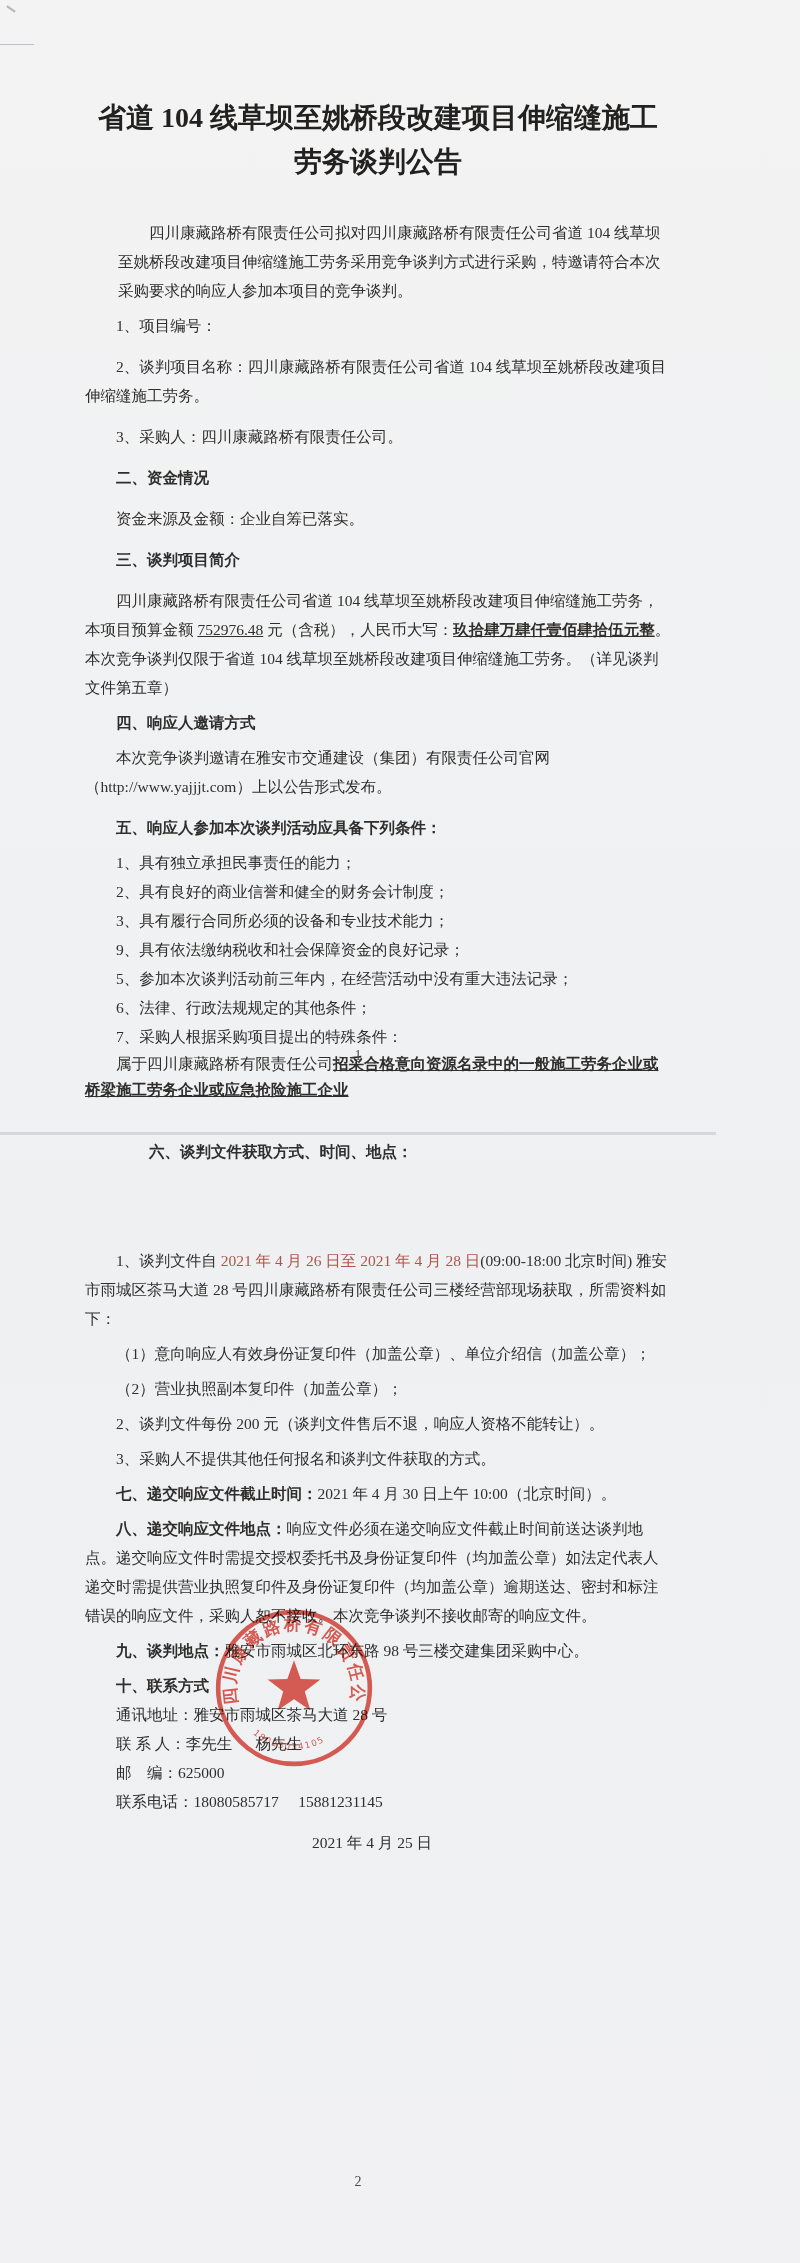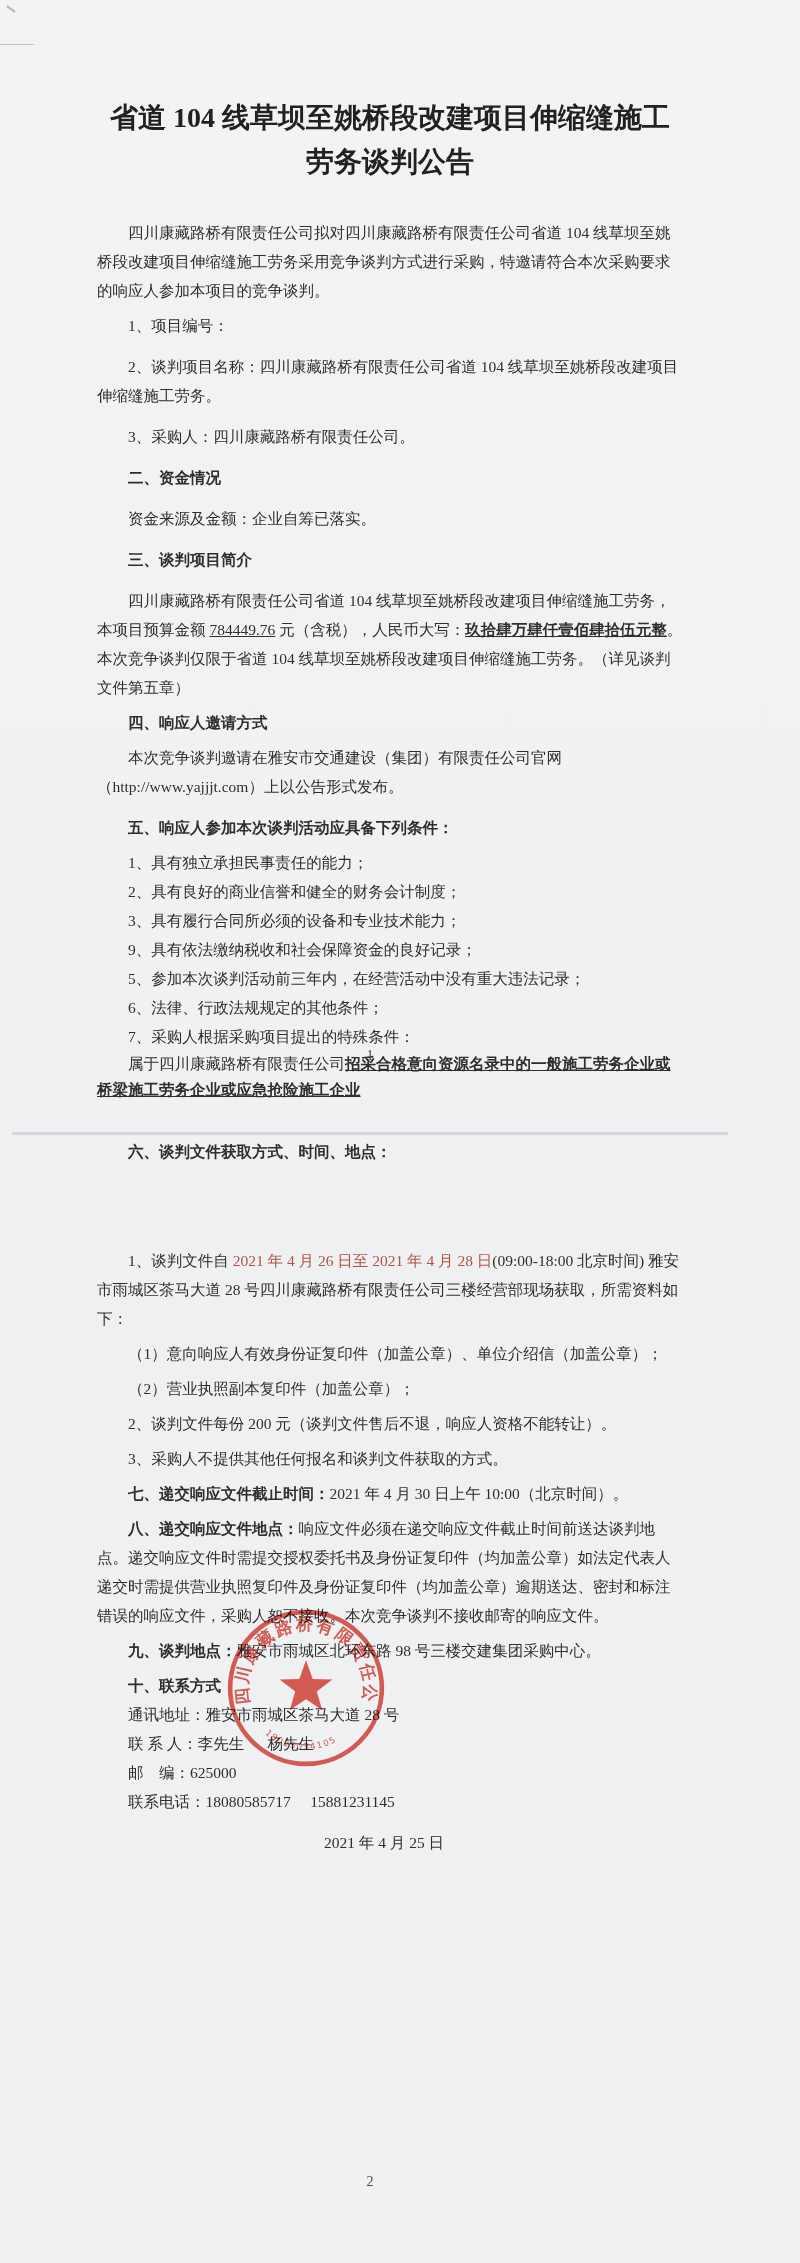--- a/index.html
+++ b/index.html
@@ -12,35 +12,35 @@
   .scan{
     position:relative;
     width:800px;
     height:2263px;
     background:linear-gradient(180deg,#f3f3f4 0%,#f0f1f2 48%,#eef0f1 52%,#f1f1f3 100%);
     overflow:hidden;
   }
   
   .artifact-mark{position:absolute;left:6px;top:8px;width:10px;height:2px;background:#9a9aa0;transform:rotate(35deg);opacity:.7;}
   .artifact-line{position:absolute;left:0;top:44px;width:34px;height:1px;background:#c2c3c8;}
-  .page{position:absolute;left:12px;width:716px;}
+  .page{position:absolute;left:0;width:716px;}
   .page1{top:0;height:1135px;border-bottom:3px solid #d6d7da;box-sizing:border-box;}
   .page2{top:1138px;height:1125px;}
   .content{padding:0 45px 0 85px;font-size:15.5px;line-height:29px;}
   .doc-title{
     margin:96px 0 0 0;
     text-align:center;
     font-size:28px;
     line-height:44px;
     font-weight:700;
     color:#222120;
   }
   p{margin:0;}
   .para{text-indent:2em;}
-  .mt-lg{margin-top:34px;}
+  .mt-lg{margin-top:34px;margin-left:33px;}
   .mt-md{margin-top:12px;}
   .mt-sm{margin-top:6px;}
   .heading{font-weight:700;text-indent:2em;}
   .item{text-indent:2em;}
   .tight{line-height:26px;}
   .u{text-decoration:underline;}
   .bu{font-weight:700;text-decoration:underline;}
   .red-date{color:#b0544a;}
   .pre{white-space:pre-wrap;}
   .page-num{position:absolute;left:0;width:100%;text-align:center;font-size:14px;color:#4a4a4a;}
@@ -72,21 +72,21 @@
       <p class="para mt-lg">四川康藏路桥有限责任公司拟对四川康藏路桥有限责任公司省道 104 线草坝至姚桥段改建项目伸缩缝施工劳务采用竞争谈判方式进行采购，特邀请符合本次采购要求的响应人参加本项目的竞争谈判。</p>
 
       <p class="item mt-sm">1、项目编号：</p>
       <p class="item mt-md">2、谈判项目名称：四川康藏路桥有限责任公司省道 104 线草坝至姚桥段改建项目伸缩缝施工劳务。</p>
       <p class="item mt-md">3、采购人：四川康藏路桥有限责任公司。</p>
 
       <p class="heading mt-md">二、资金情况</p>
       <p class="item mt-md">资金来源及金额：企业自筹已落实。</p>
 
       <p class="heading mt-md">三、谈判项目简介</p>
-      <p class="para mt-md"><span>四川康藏路桥有限责任公司省道 104 线草坝至姚桥段改建项目伸缩缝施工劳务，本项目预算金额 </span><span class="u">784449.76</span><span> 元（含税），人民币大写：</span><span class="bu">玖拾肆万肆仟壹佰肆拾伍元整</span><span>。本次竞争谈判仅限于省道 104 线草坝至姚桥段改建项目伸缩缝施工劳务。（详见谈判文件第五章）</span></p>
+      <p class="para mt-md"><span>四川康藏路桥有限责任公司省道 104 线草坝至姚桥段改建项目伸缩缝施工劳务，本项目预算金额 </span><span class="u">752976.48</span><span> 元（含税），人民币大写：</span><span class="bu">玖拾肆万肆仟壹佰肆拾伍元整</span><span>。本次竞争谈判仅限于省道 104 线草坝至姚桥段改建项目伸缩缝施工劳务。（详见谈判文件第五章）</span></p>
 
       <p class="heading mt-sm">四、响应人邀请方式</p>
       <p class="para mt-sm">本次竞争谈判邀请在雅安市交通建设（集团）有限责任公司官网（http://www.yajjjt.com）上以公告形式发布。</p>
 
       <p class="heading mt-md">五、响应人参加本次谈判活动应具备下列条件：</p>
       <p class="item mt-sm">1、具有独立承担民事责任的能力；</p>
       <p class="item">2、具有良好的商业信誉和健全的财务会计制度；</p>
       <p class="item">3、具有履行合同所必须的设备和专业技术能力；</p>
       <p class="item">9、具有依法缴纳税收和社会保障资金的良好记录；</p>
       <p class="item">5、参加本次谈判活动前三年内，在经营活动中没有重大违法记录；</p>

